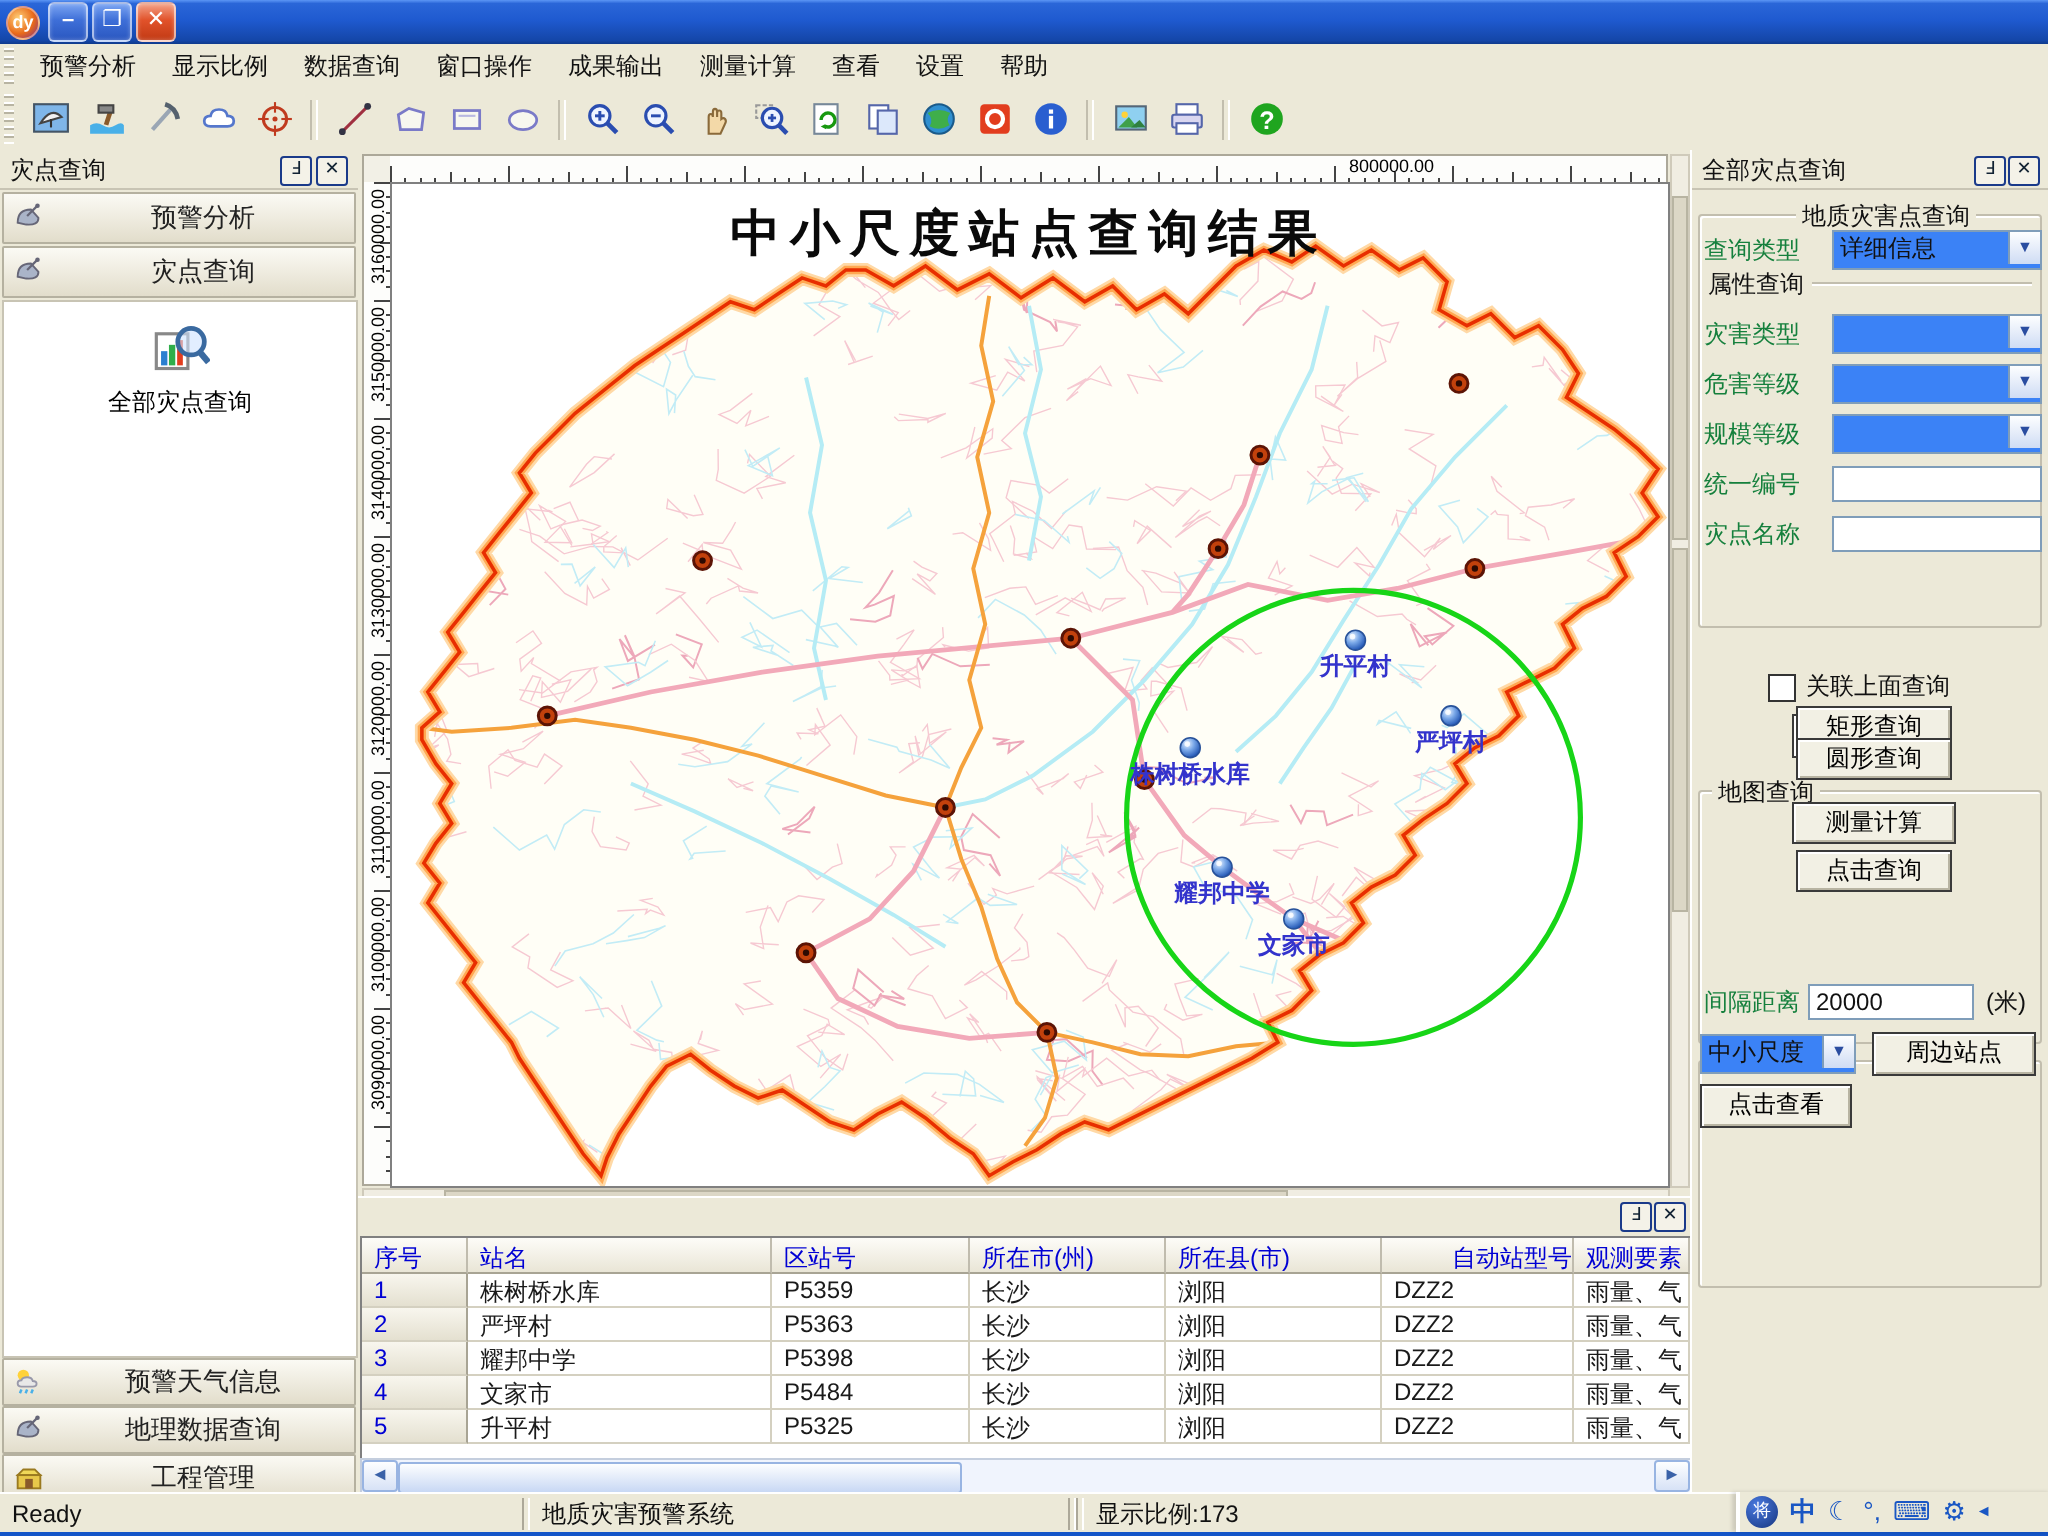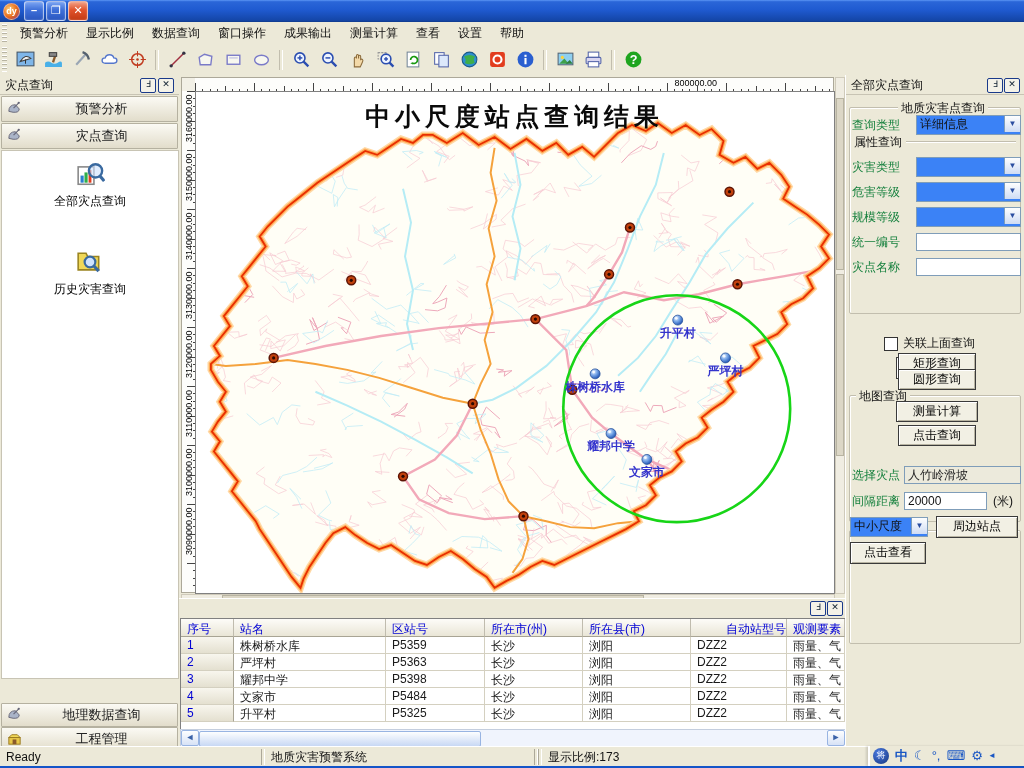--- a/index.html
+++ b/index.html
@@ -283,42 +283,47 @@
   <div id="lp-top-sections"></div>
   <div id="lp-content">
       <div class="tool-item" style="top: 8px;"><div class="ticon"><svg width="30" height="30" viewBox="0 0 19 19">
             <rect x="2" y="5" width="10" height="11" fill="#fff" stroke="#888"></rect>
             <rect x="3.5" y="10.5" width="2" height="4.5" fill="#2a7fd0"></rect>
             <rect x="6" y="8.5" width="2" height="6.5" fill="#2fae4a"></rect>
             <rect x="8.6" y="7" width="1.8" height="8" fill="#e23d1e"></rect>
             <circle cx="13" cy="7.5" r="4.2" fill="#cfe3ff" fill-opacity="0.6" stroke="#3a6aa0" stroke-width="1.5"></circle>
             <line x1="15.8" y1="10.8" x2="18.5" y2="14" stroke="#3a6aa0" stroke-width="2"></line>
           </svg></div><div class="tlabel">全部灾点查询</div></div>
-      <div class="tool-item" style="top: 96px;"><div class="ticon"><svg width="30" height="30" viewBox="0 0 19 19">
-            <path d="M2 4 L7 4 L8 6 L15 6 L15 14.5 L2 14.5 Z" fill="#f0d858" stroke="#9a8420"></path>
-            <circle cx="9.5" cy="9.5" r="3.4" fill="#cfe3ff" stroke="#3a6aa0" stroke-width="1.4"></circle>
-            <line x1="12" y1="12" x2="15" y2="15.3" stroke="#3a6aa0" stroke-width="2"></line>
-          </svg></div><div class="tlabel">历史灾害查询</div></div>
     </div>
   <div id="lp-bottom-sections"></div>
 <div class="acc-header" style="top: 21px;">
       <span class="aicon"><svg width="17" height="17" viewBox="0 0 18 18">
           <path d="M3 12 Q3 5 10 5 L14 9.5 Q14 13.5 7.5 13 Z" fill="#aab4c8" stroke="#667"></path>
           <line x1="8" y1="8.5" x2="13.5" y2="3" stroke="#667" stroke-width="1.2"></line>
           <circle cx="13.5" cy="3" r="1.2" fill="#667"></circle>
         </svg></span>
       <span class="lbl">预警分析</span>
     </div>
     <div class="acc-header" style="top: 48px;">
       <span class="aicon"><svg width="17" height="17" viewBox="0 0 18 18">
           <path d="M3 12 Q3 5 10 5 L14 9.5 Q14 13.5 7.5 13 Z" fill="#aab4c8" stroke="#667"></path>
           <line x1="8" y1="8.5" x2="13.5" y2="3" stroke="#667" stroke-width="1.2"></line>
           <circle cx="13.5" cy="3" r="1.2" fill="#667"></circle>
         </svg></span>
       <span class="lbl">灾点查询</span>
+    </div>
+    <div class="acc-header" style="top: 604px; height: 22px;">
+      <span class="aicon"><svg width="17" height="17" viewBox="0 0 18 18">
+          <circle cx="6" cy="6" r="3" fill="#ffd23a"></circle>
+          <path d="M5 12 Q3 12 3 10.2 Q3 8.6 5 8.6 Q5.5 7 8 7 Q10.5 7 11 9 Q13 9 13 10.5 Q13 12 11 12 Z" fill="#e8e8e8" stroke="#99a"></path>
+          <line x1="5" y1="13.5" x2="4.2" y2="15.5" stroke="#49b0e8" stroke-width="1.3"></line>
+          <line x1="8" y1="13.5" x2="7.2" y2="15.5" stroke="#49b0e8" stroke-width="1.3"></line>
+          <line x1="11" y1="13.5" x2="10.2" y2="15.5" stroke="#49b0e8" stroke-width="1.3"></line>
+        </svg></span>
+      <span class="lbl">预警天气信息</span>
     </div>
     <div class="acc-header" style="top: 628px; height: 22px;">
       <span class="aicon"><svg width="17" height="17" viewBox="0 0 18 18">
           <path d="M3 12 Q3 5 10 5 L14 9.5 Q14 13.5 7.5 13 Z" fill="#aab4c8" stroke="#667"></path>
           <line x1="8" y1="8.5" x2="13.5" y2="3" stroke="#667" stroke-width="1.2"></line>
           <circle cx="13.5" cy="3" r="1.2" fill="#667"></circle>
         </svg></span>
       <span class="lbl">地理数据查询</span>
     </div>
     <div class="acc-header" style="top: 652px; height: 22px;">
@@ -1060,24 +1065,20 @@
   <div id="map-buttons">
       <div class="btn" style="left: 52px; top: 278px; width: 76px; height: 19px; line-height: 18px;">矩形查询</div>
       <div class="btn" style="left: 52px; top: 294px; width: 76px; height: 19px; line-height: 18px;">圆形查询</div>
       <div class="btn" style="left: 50px; top: 326px; width: 80px; height: 19px; line-height: 18px;">测量计算</div>
       <div class="btn" style="left: 52px; top: 350px; width: 76px; height: 19px; line-height: 18px;">点击查询</div>
     </div>
 
   <div class="grp" style="left:3px;top:455px;width:170px;height:112px;">
     <span class="glabel" style="left:6px;">气象分析</span>
   </div>
-  <div class="frow" style="top:390px;left:6px;">
-    <span class="flabel" style="width:52px;">选择灾点</span>
-    <span class="tinput ro">人竹岭滑坡</span>
-  </div>
   <div class="frow" style="top:416px;left:6px;">
     <span class="flabel" style="width:52px;">间隔距离</span>
     <span class="tinput" style="max-width:78px;">20000</span>
     <span style="margin-left:6px;">(米)</span>
   </div>
   <div class="frow" style="top:442px;left:4px;right:auto;width:78px;">
     <div class="combo">
       <span class="cval">中小尺度</span>
       <span class="cbtn">▼</span>
     </div>

